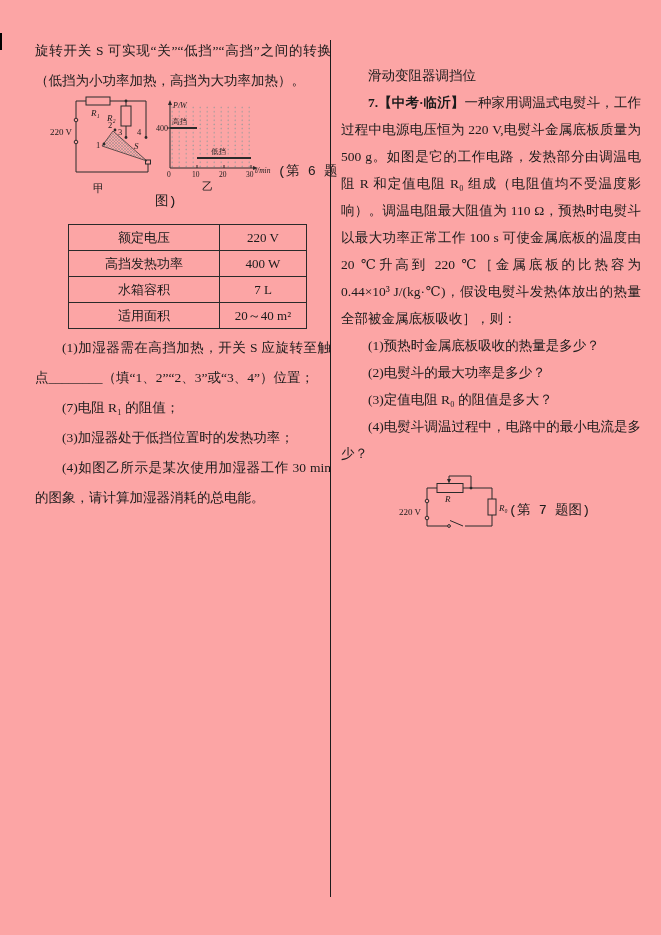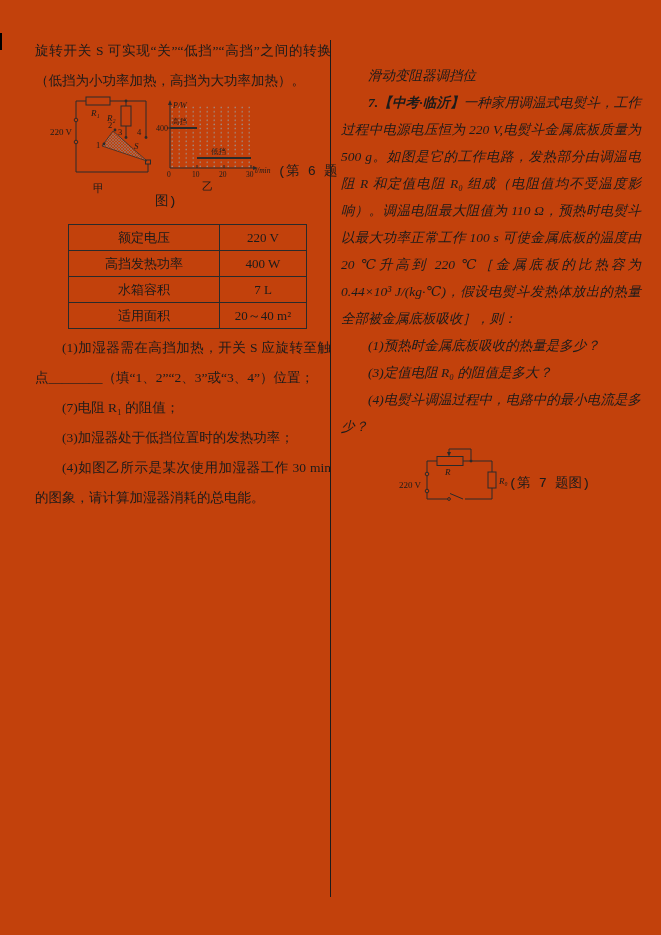--- a/index.html
+++ b/index.html
@@ -1,25 +1,25 @@
 <!DOCTYPE html>
 <html><head>
 <meta charset="utf-8">
 <style>
   html,body{margin:0;padding:0;background:#e8e8e8;}
-  .page{position:relative;width:661px;height:935px;background:#c2410c;
+  .page{position:relative;width:661px;height:935px;background:#fca5a5;
         font-family:"Liberation Serif","DejaVu Serif",serif;color:#1b1b1b;
         font-size:13.5px;overflow:hidden;}
   .divider{position:absolute;left:330px;top:40px;width:1px;height:857px;background:#1b1b1b;}
   .scan-mark{position:absolute;left:0;top:33px;width:2px;height:17px;background:#000;}
   .col-left{position:absolute;left:35px;top:36px;width:296px;}
   .col-right{position:absolute;left:341px;top:62px;width:300px;}
   p{margin:0;}
   .para{line-height:30px;text-align:justify;}
-  .rpara{line-height:27px;text-align:justify;font-style:italic;}
+  .rpara{line-height:27px;text-align:justify;}
   .indent{text-indent:2em;}
   .figure6{position:relative;height:124px;}
   .figure7{position:relative;height:78px;margin-top:6px;}
   .fig-abs{position:absolute;}
   .cap{position:absolute;font-size:13.5px;white-space:nowrap;font-family:Liberation Mono, monospace;}
   table.spec{border-collapse:collapse;margin:4px 0 4px 33px;}
   table.spec td{border:1px solid #2a2a2a;font-size:13px;text-align:center;padding:0 4px;}
   table.spec td.k{width:142px;height:25px;}
   table.spec td.v{width:78px;height:25px;}
   svg{display:block;}
@@ -136,20 +136,21 @@
     <p class="para indent">(3)加湿器处于低挡位置时的发热功率；</p>
     <p class="para indent">(4)如图乙所示是某次使用加湿器工作 30 min 的图象，请计算加湿器消耗的总电能。</p>
   </div>
 
   <div class="col-right">
     <p class="rpara indent">滑动变阻器调挡位</p>
     <p class="rpara indent">
       <b>7.</b><b>【中考·临沂】</b><span>一种家用调温式电熨斗，工作过程中电源电压恒为 220 V,电熨斗金属底板质量为 500 g。如图是它的工作电路，发热部分由调温电阻 R 和定值电阻 R₀ 组成（电阻值均不受温度影响）。调温电阻最大阻值为 110 Ω，预热时电熨斗以最大功率正常工作 100 s 可使金属底板的温度由 20 ℃升高到 220 ℃［金属底板的比热容为 0.44×10³ J/(kg·℃)，假设电熨斗发热体放出的热量全部被金属底板吸收］，则：</span>
     </p>
     <p class="rpara indent">(1)预热时金属底板吸收的热量是多少？</p>
+    <p class="rpara indent">(2)电熨斗的最大功率是多少？</p>
     <p class="rpara indent">(3)定值电阻 R₀ 的阻值是多大？</p>
     <p class="rpara indent">(4)电熨斗调温过程中，电路中的最小电流是多少？</p>
 
     <div class="figure7">
       <svg class="fig-abs" style="left:58px;top:0;" width="175" height="72" viewBox="0 0 175 72">
         <g stroke="#2a2a2a" stroke-width="1" fill="none">
           <path d="M28,15 V26.2 M28,29.8 V43.2 M28,46.8 V53"></path>
           <circle cx="28" cy="28" r="1.8"></circle>
           <circle cx="28" cy="45" r="1.8"></circle>
           <path d="M28,15 H38"></path>

